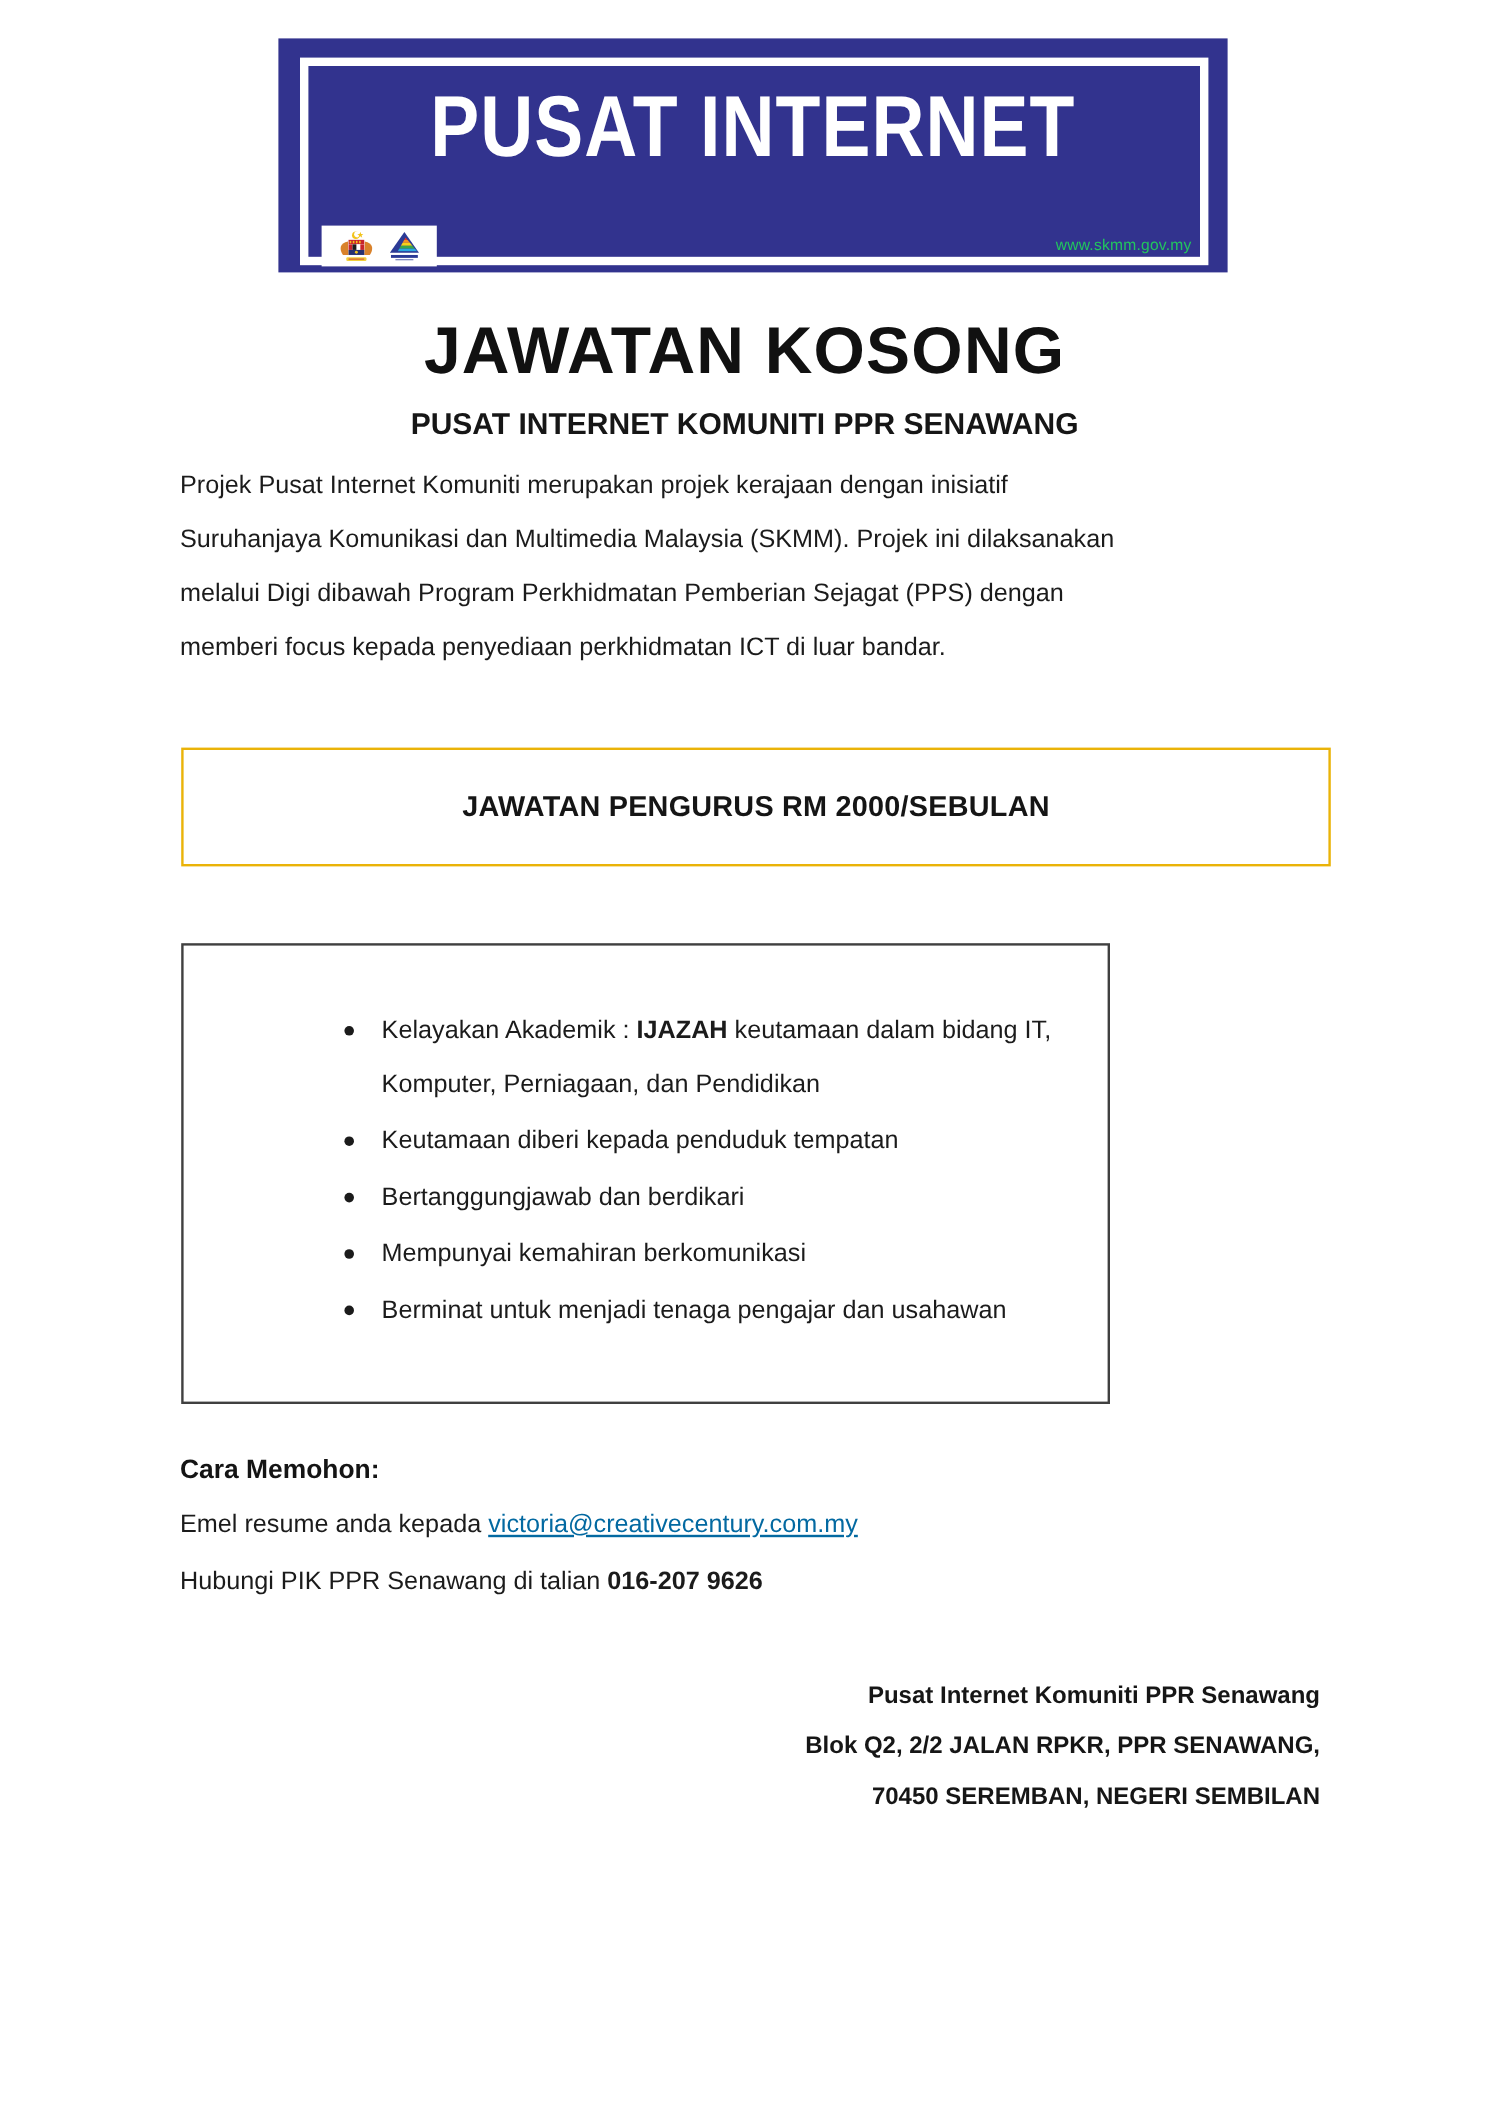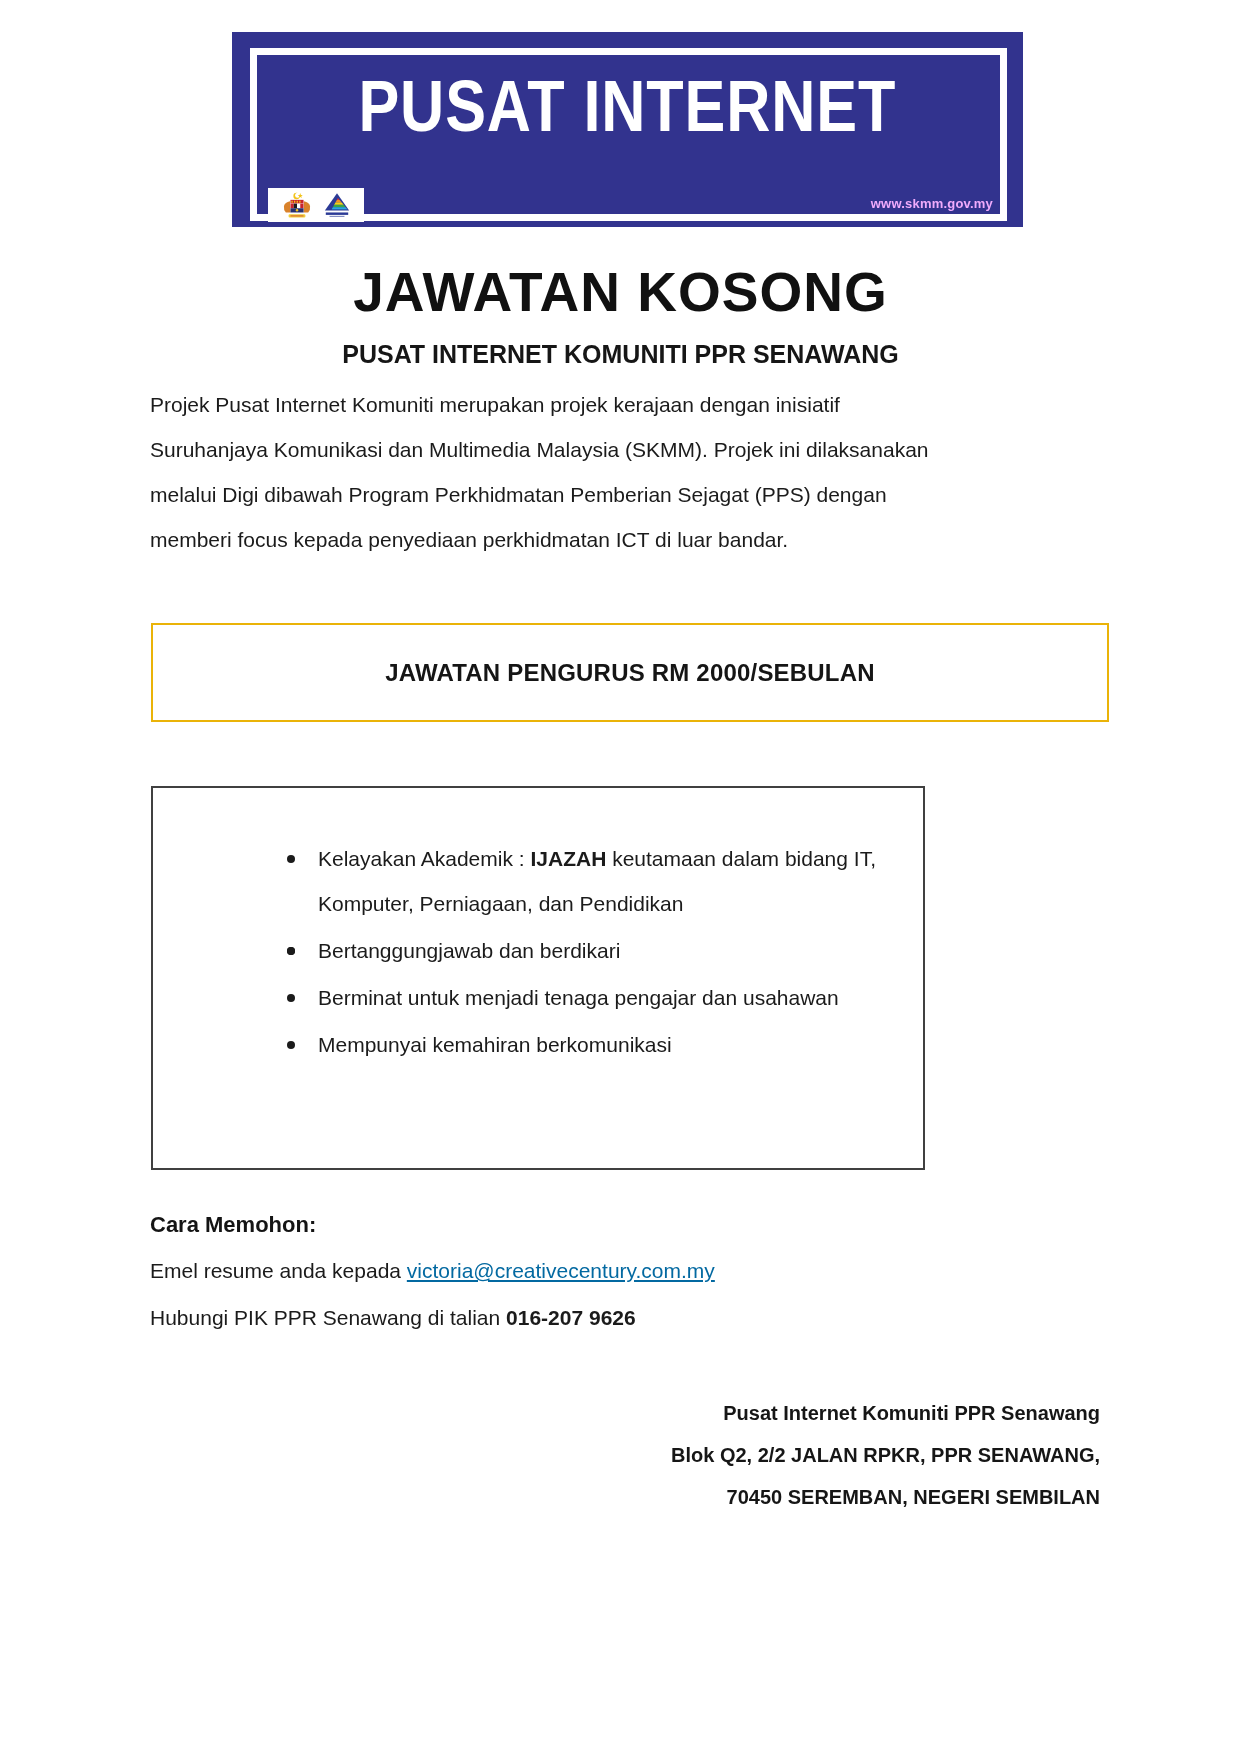--- a/index.html
+++ b/index.html
@@ -36,21 +36,21 @@
     white-space:nowrap;
   }
   .logo-patch{
     position:absolute;left:36px;top:156px;width:96px;height:34px;
     background:#ffffff;
     display:flex;align-items:center;justify-content:center;gap:10px;
     z-index:2;
   }
   .banner-site{
     position:absolute;right:30px;top:164px;
-    color:#f0abfc;font-size:13px;font-weight:bold;
+    color:#22c55e;font-size:13px;font-weight:normal;
     letter-spacing:.2px;
     z-index:2;
   }
   
   .doc-title{
     position:absolute;left:150px;top:262px;width:941px;
     text-align:center;
     font-size:55px;font-weight:bold;letter-spacing:1px;
     line-height:60px;color:#111;
     white-space:nowrap;
@@ -200,33 +200,33 @@
   </div>
 
   <div class="req-box">
     <div class="req-list">
       <div class="req-item">
         <span class="dot"></span>
         <span>Kelayakan Akademik : </span><span class="b">IJAZAH</span><span> keutamaan dalam bidang IT, Komputer, Perniagaan, dan Pendidikan</span>
       </div>
       <div class="req-item">
         <span class="dot"></span>
-        <span class="b"></span><span></span>
+        <span>Keutamaan diberi kepada penduduk tempatan</span><span class="b"></span><span></span>
       </div>
       <div class="req-item">
         <span class="dot"></span>
         <span>Bertanggungjawab dan berdikari</span><span class="b"></span><span></span>
       </div>
       <div class="req-item">
         <span class="dot"></span>
+        <span>Mempunyai kemahiran berkomunikasi</span><span class="b"></span><span></span>
+      </div>
+      <div class="req-item">
+        <span class="dot"></span>
         <span>Berminat untuk menjadi tenaga pengajar dan usahawan</span><span class="b"></span><span></span>
-      </div>
-      <div class="req-item">
-        <span class="dot"></span>
-        <span>Mempunyai kemahiran berkomunikasi</span><span class="b"></span><span></span>
       </div>
     </div>
   </div>
 
   <div class="apply-heading">Cara Memohon:</div>
 
   <div class="apply-email">
     <span>Emel resume anda kepada </span><a class="email-link">victoria@creativecentury.com.my</a>
   </div>
 

